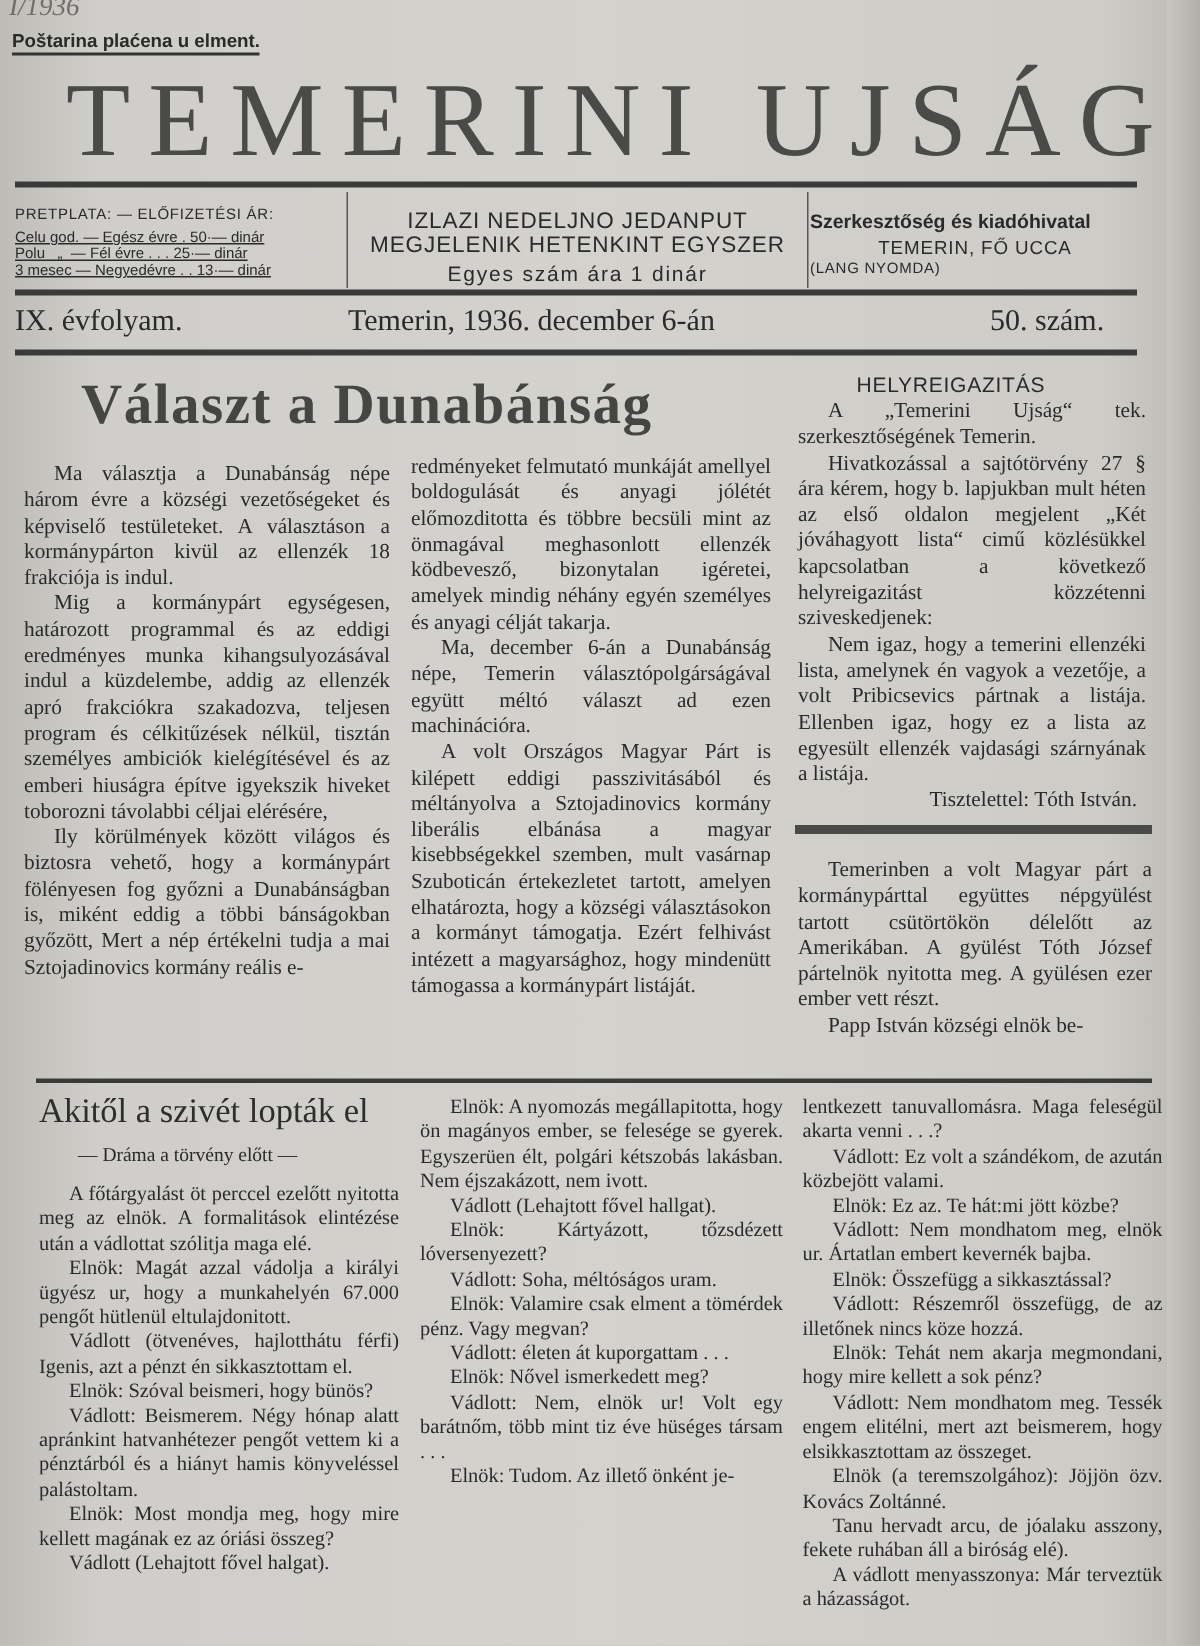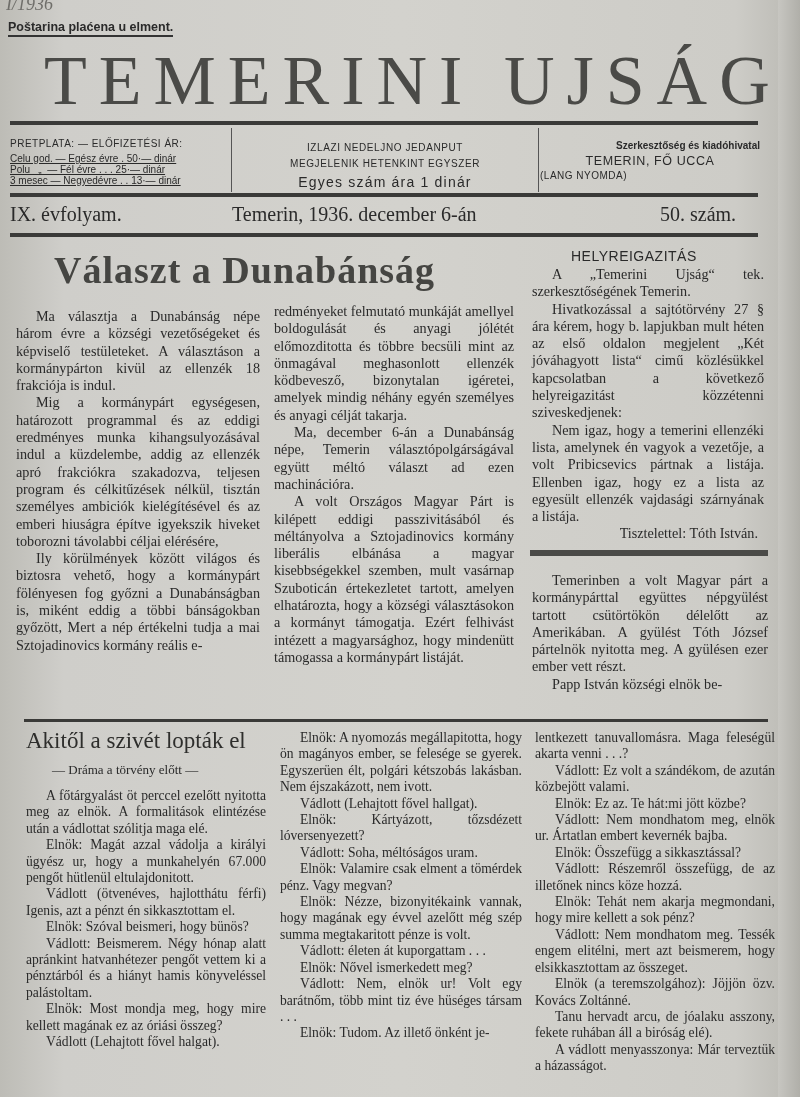--- a/index.html
+++ b/index.html
@@ -11,23 +11,23 @@
   .handnote{position:absolute;left:6px;top:-6px;font-size:18px;color:#6f6e6a;font-style:italic;}
   .postage{position:absolute;left:8px;top:20px;font-family:"Liberation Sans",sans-serif;font-weight:bold;
            font-size:12.5px;border-bottom:2px solid #333;padding-bottom:1px;}
   .masthead{position:absolute;left:44px;top:42px;width:690px;height:78px;font-family:"Liberation Serif",serif;
             font-size:70px;letter-spacing:12px;color:#4a4a47;line-height:78px;white-space:nowrap;}
   .rule{position:absolute;background:#3a3a38;}
   .info{position:absolute;top:128px;height:60px;}
   .info .cell{position:absolute;top:0;height:60px;font-family:"Liberation Sans",sans-serif;}
   .sub-title{font-size:10px;letter-spacing:0.5px;}
   .sub-row{font-size:10px;line-height:11px;white-space:pre;text-decoration:underline;}
-  .center-l{font-size:10px;text-align:center;letter-spacing:0.6px;line-height:16px;}
+  .center-l{font-size:15px;text-align:center;letter-spacing:0.6px;line-height:16px;}
   .center-l.big{font-size:14px;letter-spacing:1.2px;}
-  .right-s{font-size:10px;text-align:right;font-weight:bold;}
+  .right-s{font-size:13px;text-align:left;font-weight:bold;}
   .right-m{font-size:12.5px;text-align:center;letter-spacing:0.6px;}
   .right-n{font-size:10px;letter-spacing:0.5px;}
   .dateline{position:absolute;top:203px;height:26px;font-size:20px;white-space:nowrap;}
   .col{position:absolute;font-size:14.2px;line-height:17.3px;text-align:justify;}
   .col p{margin:0;text-indent:20px;}
   .col p.noind{text-indent:0;}
   .h1{position:absolute;left:54px;top:248px;font-size:38px;font-weight:bold;color:#454542;letter-spacing:1px;white-space:nowrap;}
   .h2{position:absolute;left:26px;top:728px;font-size:23px;color:#2e2e2c;white-space:nowrap;}
   .h2sub{position:absolute;left:52px;top:762px;font-size:13px;white-space:nowrap;}
   .hr-title{position:absolute;left:571px;top:248px;font-family:"Liberation Sans",sans-serif;font-size:14px;letter-spacing:0.5px;}
@@ -117,21 +117,20 @@
     <p>Elnök: Most mondja meg, hogy mire kellett magának ez az óriási összeg?</p>
     <p>Vádlott (Lehajtott fővel halgat).</p>
   </div>
 
   <div class="col" style="left:280px;top:730px;width:242px;font-size:13.6px;line-height:16.4px;">
     <p>Elnök: A nyomozás megállapitotta, hogy ön magányos ember, se felesége se gyerek. Egyszerüen élt, polgári kétszobás lakásban. Nem éjszakázott, nem ivott.</p>
     <p>Vádlott (Lehajtott fővel hallgat).</p>
     <p>Elnök: Kártyázott, tőzsdézett lóversenyezett?</p>
     <p>Vádlott: Soha, méltóságos uram.</p>
     <p>Elnök: Valamire csak elment a tömérdek pénz. Vagy megvan?</p>
-    <p>Elnök: Nézze, bizonyitékaink vannak, hogy magának egy évvel azelőtt még szép summa megtakaritott pénze is volt.</p>
     <p>Vádlott: életen át kuporgattam . . .</p>
     <p>Elnök: Nővel ismerkedett meg?</p>
     <p>Vádlott: Nem, elnök ur! Volt egy barátnőm, több mint tiz éve hüséges társam . . .</p>
     <p>Elnök: Tudom. Az illető önként je-</p>
   </div>
 
   <div class="col" style="left:535px;top:730px;width:240px;font-size:13.6px;line-height:16.4px;">
     <p class="noind">lentkezett tanuvallomásra. Maga feleségül akarta venni . . .?</p>
     <p>Vádlott: Ez volt a szándékom, de azután közbejött valami.</p>
     <p>Elnök: Ez az. Te hát:mi jött közbe?</p>

